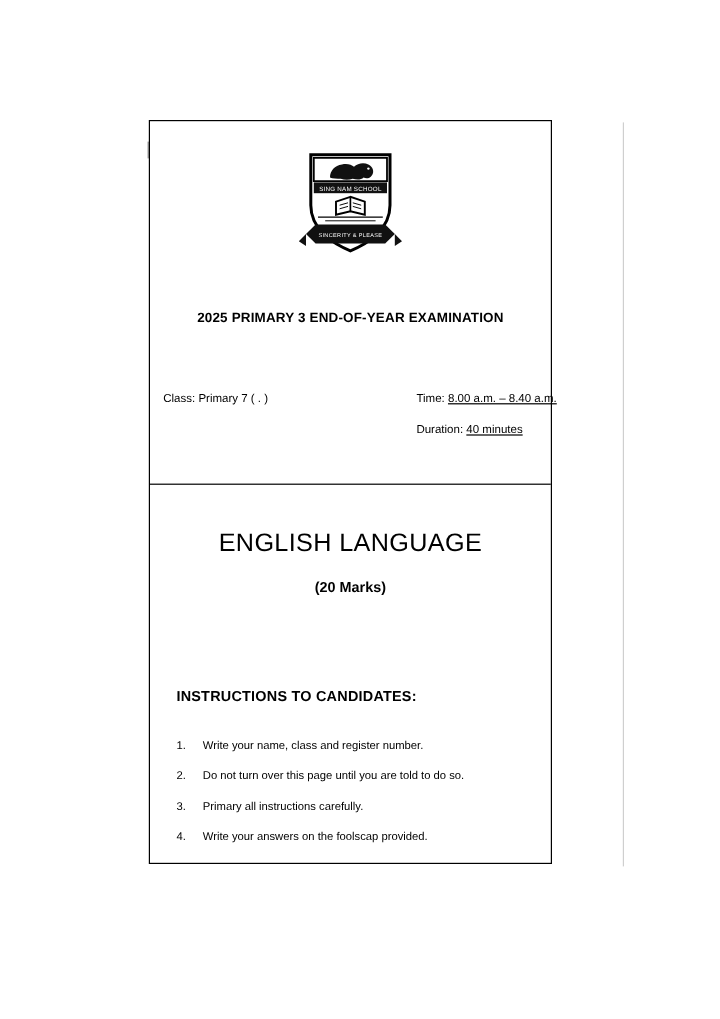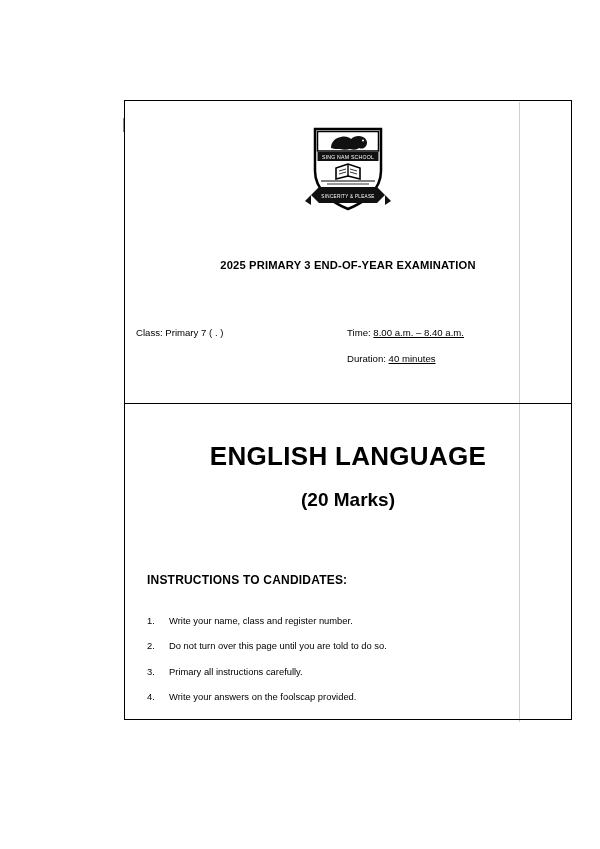--- a/index.html
+++ b/index.html
@@ -22,21 +22,21 @@
     width: 600px;
     height: 849px;
     background: #ffffff;
   }
 
   
   .exam-box {
     position: absolute;
     left: 124px;
     top: 100px;
-    width: 448px;
+    width: 336px;
     height: 620px;
     border: 1px solid #000;
     box-sizing: border-box;
   }
 
   
   .scan-rule {
     position: absolute;
     left: 519px;
     top: 102px;
@@ -125,32 +125,32 @@
 
   
   .subject {
     position: absolute;
     left: 0;
     top: 340px;
     width: 100%;
     text-align: center;
   }
   .subject .line1 {
-    font-size: 26px;
-    font-weight: bold;
+    font-size: 21px;
+    font-weight: normal;
     letter-spacing: 0.3px;
   }
   .subject .line2 {
     font-size: 19px;
     font-weight: bold;
     margin-top: 17px;
     letter-spacing: 0.2px;
   }
   .subject .line3 {
-    font-size: 19px;
+    font-size: 12px;
     font-weight: bold;
     margin-top: 17px;
   }
 
   
   .instr-heading {
     position: absolute;
     left: 22px;
     top: 472px;
     font-size: 12px;

